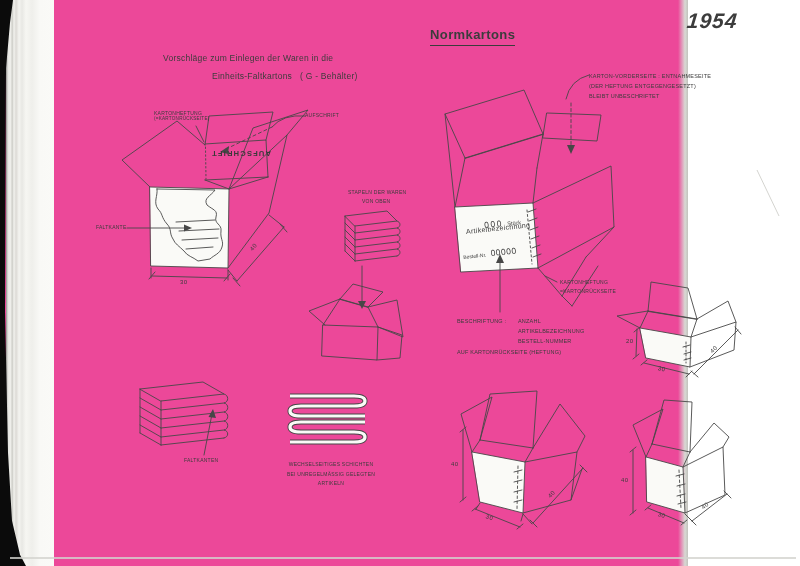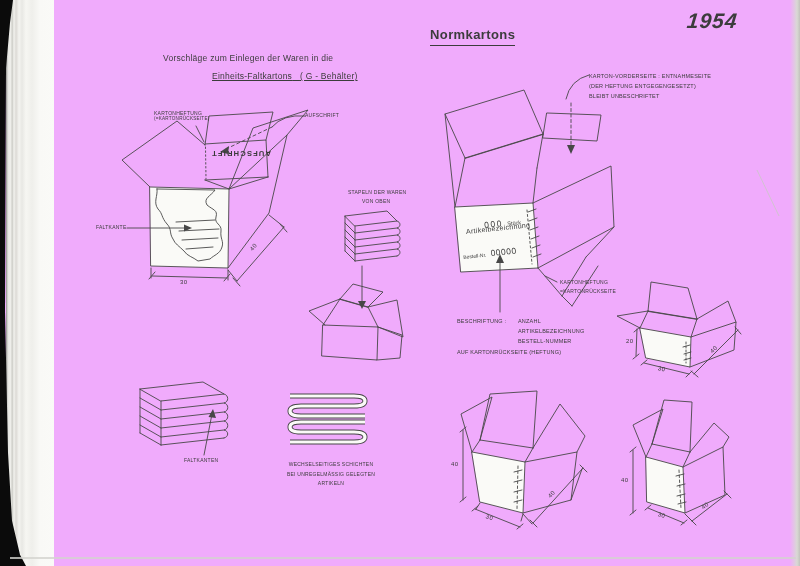--- a/index.html
+++ b/index.html
@@ -1,17 +1,17 @@
 <!DOCTYPE html>
 <html><head>
 <meta charset="utf-8">
 <style>
   html,body{margin:0;padding:0;}
   body{width:800px;height:566px;overflow:hidden;background:#ffffff;font-family:"Liberation Sans",sans-serif;}
-  .scan{position:relative;width:800px;height:566px;background:#f0abfc;}
+  .scan{position:relative;width:688px;height:566px;background:#ec4899;}
   
   .spine{position:absolute;left:0;top:0;width:26px;height:566px;background:#0b0b0b;
          clip-path:polygon(0 0,13px 0,10px 4%,6px 12%,5px 55%,8px 80%,12px 92%,20px 98%,26px 100%,0 100%);}
   .page-edges{position:absolute;left:6px;top:0;width:48px;height:566px;
       background:linear-gradient(90deg,#8f8f8b 0px,#e5e5e1 2px,#f0f0ec 5px,#c8c8c2 6px,#f2f2ee 8px,#dcdad5 10px,#f4f4f0 13px,#e8e8e4 16px,#f6f6f2 20px,#efefeb 26px,#f9f9f6 34px,#fafaf7 48px);}
   .right-edge{position:absolute;right:0;top:0;width:10px;height:566px;
       background:linear-gradient(90deg,rgba(0,0,0,0) 0,#d9d9d4 70%,#c2c2bd 100%);}
   .bottom-edge{position:absolute;left:10px;top:557px;width:786px;height:2px;background:#d3d3ce;opacity:.8;}
 
   .txt{position:absolute;color:#3c3c3c;white-space:nowrap;}
@@ -160,21 +160,21 @@
       <path class="serp-i" d="M365,422 L301,422 Q290,422 290,427 Q290,432 301,432 L354,432 Q365,432 365,437 Q365,442 354,442 L290,442"></path>
     </g>
 
     <path class="faint" d="M757,170 L779,216"></path>
   </svg>
 
   <div class="txt title" style="left:430px;top:27px;">Normkartons</div>
   <div class="txt year" style="left:687px;top:9px;">1954</div>
 
   <div class="txt h1" style="left:163px;top:53px;">Vorschläge zum Einlegen der Waren  in die</div>
-  <div class="txt h1" style="left:212px;top:71px;text-decoration:underline;">
+  <div class="txt h1" style="left:212px;top:71px;">
     <span>Einheits-Faltkartons</span>&nbsp;&nbsp;&nbsp;<span>( G - Behälter)</span>
   </div>
 
   <div class="txt lbl" style="left:154px;top:110px;font-size:5px;">
     <div>KARTONHEFTUNG</div>
     <div style="font-size:4.6px;">(=KARTONRÜCKSEITE)</div>
   </div>
   <div class="txt lbl" style="left:305px;top:112px;">AUFSCHRIFT</div>
   <div class="txt mirror" style="left:211px;top:149px;">AUFSCHRIFT</div>
   <div class="txt lbl" style="left:96px;top:224px;">FALTKANTE</div>

